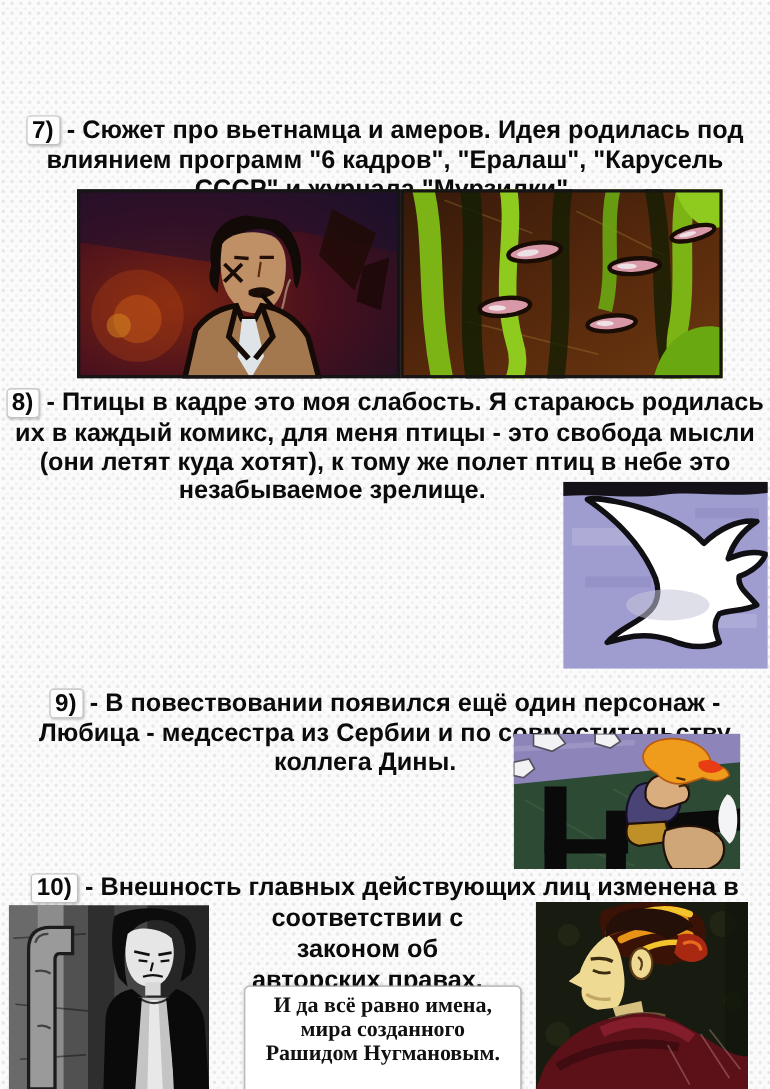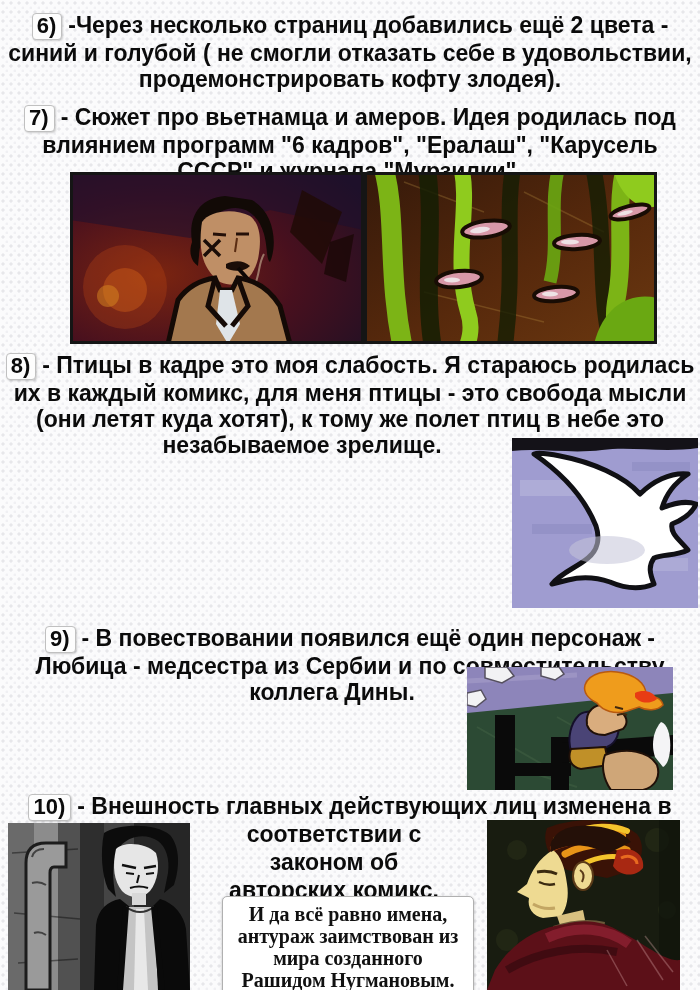--- a/index.html
+++ b/index.html
@@ -44,25 +44,20 @@
   .note-line{
     font-family:"Liberation Serif", serif; font-weight:bold;
     font-size:20px; line-height:22px; color:#111; white-space:nowrap;
   }
 </style>
 </head>
 <body>
 
 <div class="page">
 
-  <section class="tblock" id="item6">
-    <div class="tline"><span class="num-badge">6)</span><span>-Через несколько страниц добавились ещё 2 цвета -</span></div>
-    <div class="tline">синий и голубой ( не смогли отказать себе в удовольствии,</div>
-    <div class="tline">продемонстрировать кофту злодея).</div>
-  </section>
 
   <section class="tblock" id="item7">
     <div class="tline"><span class="num-badge">7)</span><span>- Сюжет про вьетнамца и амеров. Идея родилась под</span></div>
     <div class="tline">влиянием программ "6 кадров", "Ералаш", "Карусель</div>
     <div class="tline">СССР" и журнала "Мурзилки".</div>
   </section>
 
   <figure class="img" id="img-comic">
     <svg width="587" height="172" viewBox="0 0 587 172">
       <defs>
@@ -187,21 +182,21 @@
     </svg>
   </figure>
 
   <section class="tblock" id="item10-line1">
     <div class="tline"><span class="num-badge">10)</span><span>- Внешность главных действующих лиц изменена в</span></div>
   </section>
 
   <section class="tblock" id="item10-col">
     <div class="tline">соответствии с</div>
     <div class="tline">законом об</div>
-    <div class="tline">авторских комикс.</div>
+    <div class="tline">авторских правах.</div>
   </section>
 
   <figure class="img" id="img-bw">
     <svg width="182" height="167" viewBox="0 0 182 167">
       <rect width="182" height="167" fill="#3c3c3c"></rect>
       <rect x="0" width="26" height="167" fill="#6a6a6a"></rect>
       <rect x="26" width="24" height="167" fill="#8c8c8c"></rect>
       <rect x="50" width="22" height="167" fill="#515151"></rect>
       <rect x="72" width="24" height="167" fill="#2e2e2e"></rect>
       <rect x="96" width="30" height="167" fill="#454545"></rect>
@@ -220,21 +215,20 @@
       <path d="M86,167 L88,102 C90,86 100,78 112,76 L122,84 L144,84 L152,76 C166,80 176,92 178,106 L182,167 Z" fill="#0a0a0a"></path>
       <polygon points="118,84 146,84 150,167 114,167" fill="#c4c4c4"></polygon>
       <polygon points="128,86 136,86 140,167 126,167" fill="#efefef" opacity=".85"></polygon>
       <path d="M118,84 Q132,94 146,84" stroke="#333" stroke-width="2" fill="none"></path>
       <path d="M118,84 L112,167 M146,84 L154,167" stroke="#0a0a0a" stroke-width="6" fill="none"></path>
     </svg>
   </figure>
 
   <div class="note-box">
     <div class="note-line">И да всё равно имена,</div>
-    <div class="note-line">антураж заимствован из</div>
     <div class="note-line">мира созданного</div>
     <div class="note-line">Рашидом Нугмановым.</div>
   </div>
 
   <figure class="img" id="img-cloak">
     <svg width="193" height="170" viewBox="0 0 193 170">
       <rect width="193" height="170" fill="#181c10"></rect>
       <g fill="#2a3018" opacity=".5">
         <circle cx="30" cy="30" r="10"></circle>
           <circle cx="170" cy="20" r="12"></circle>

